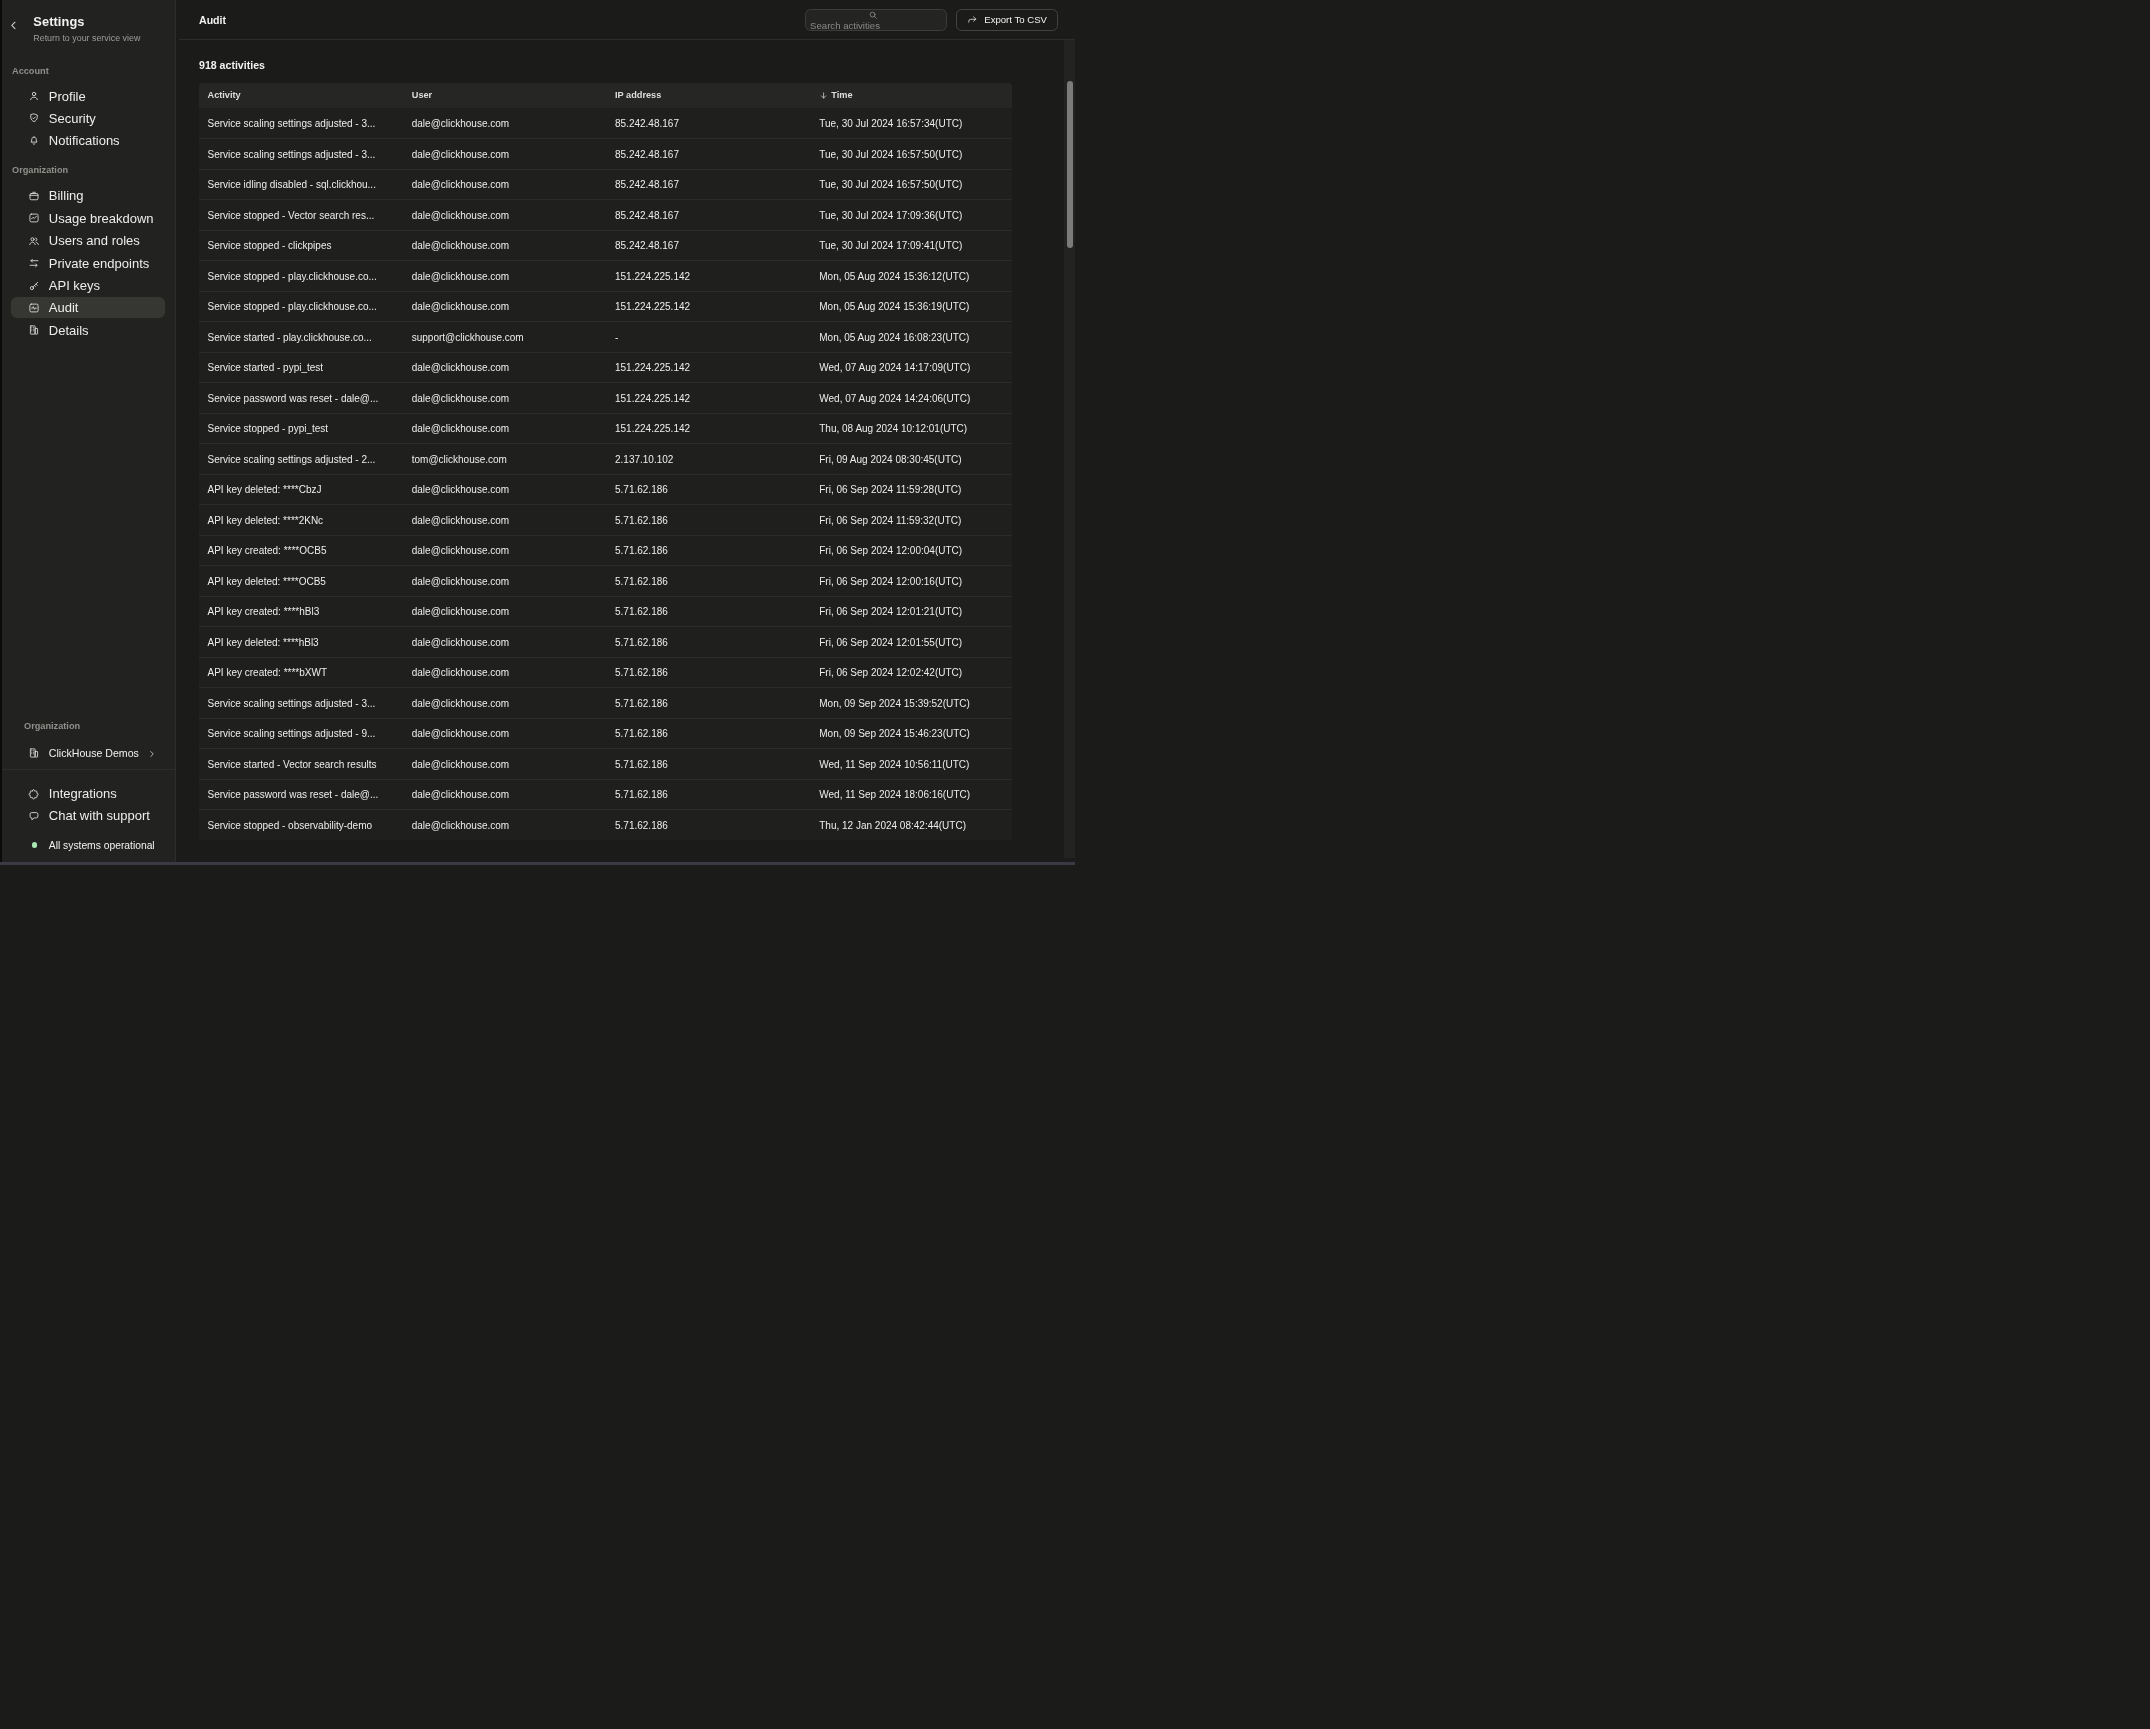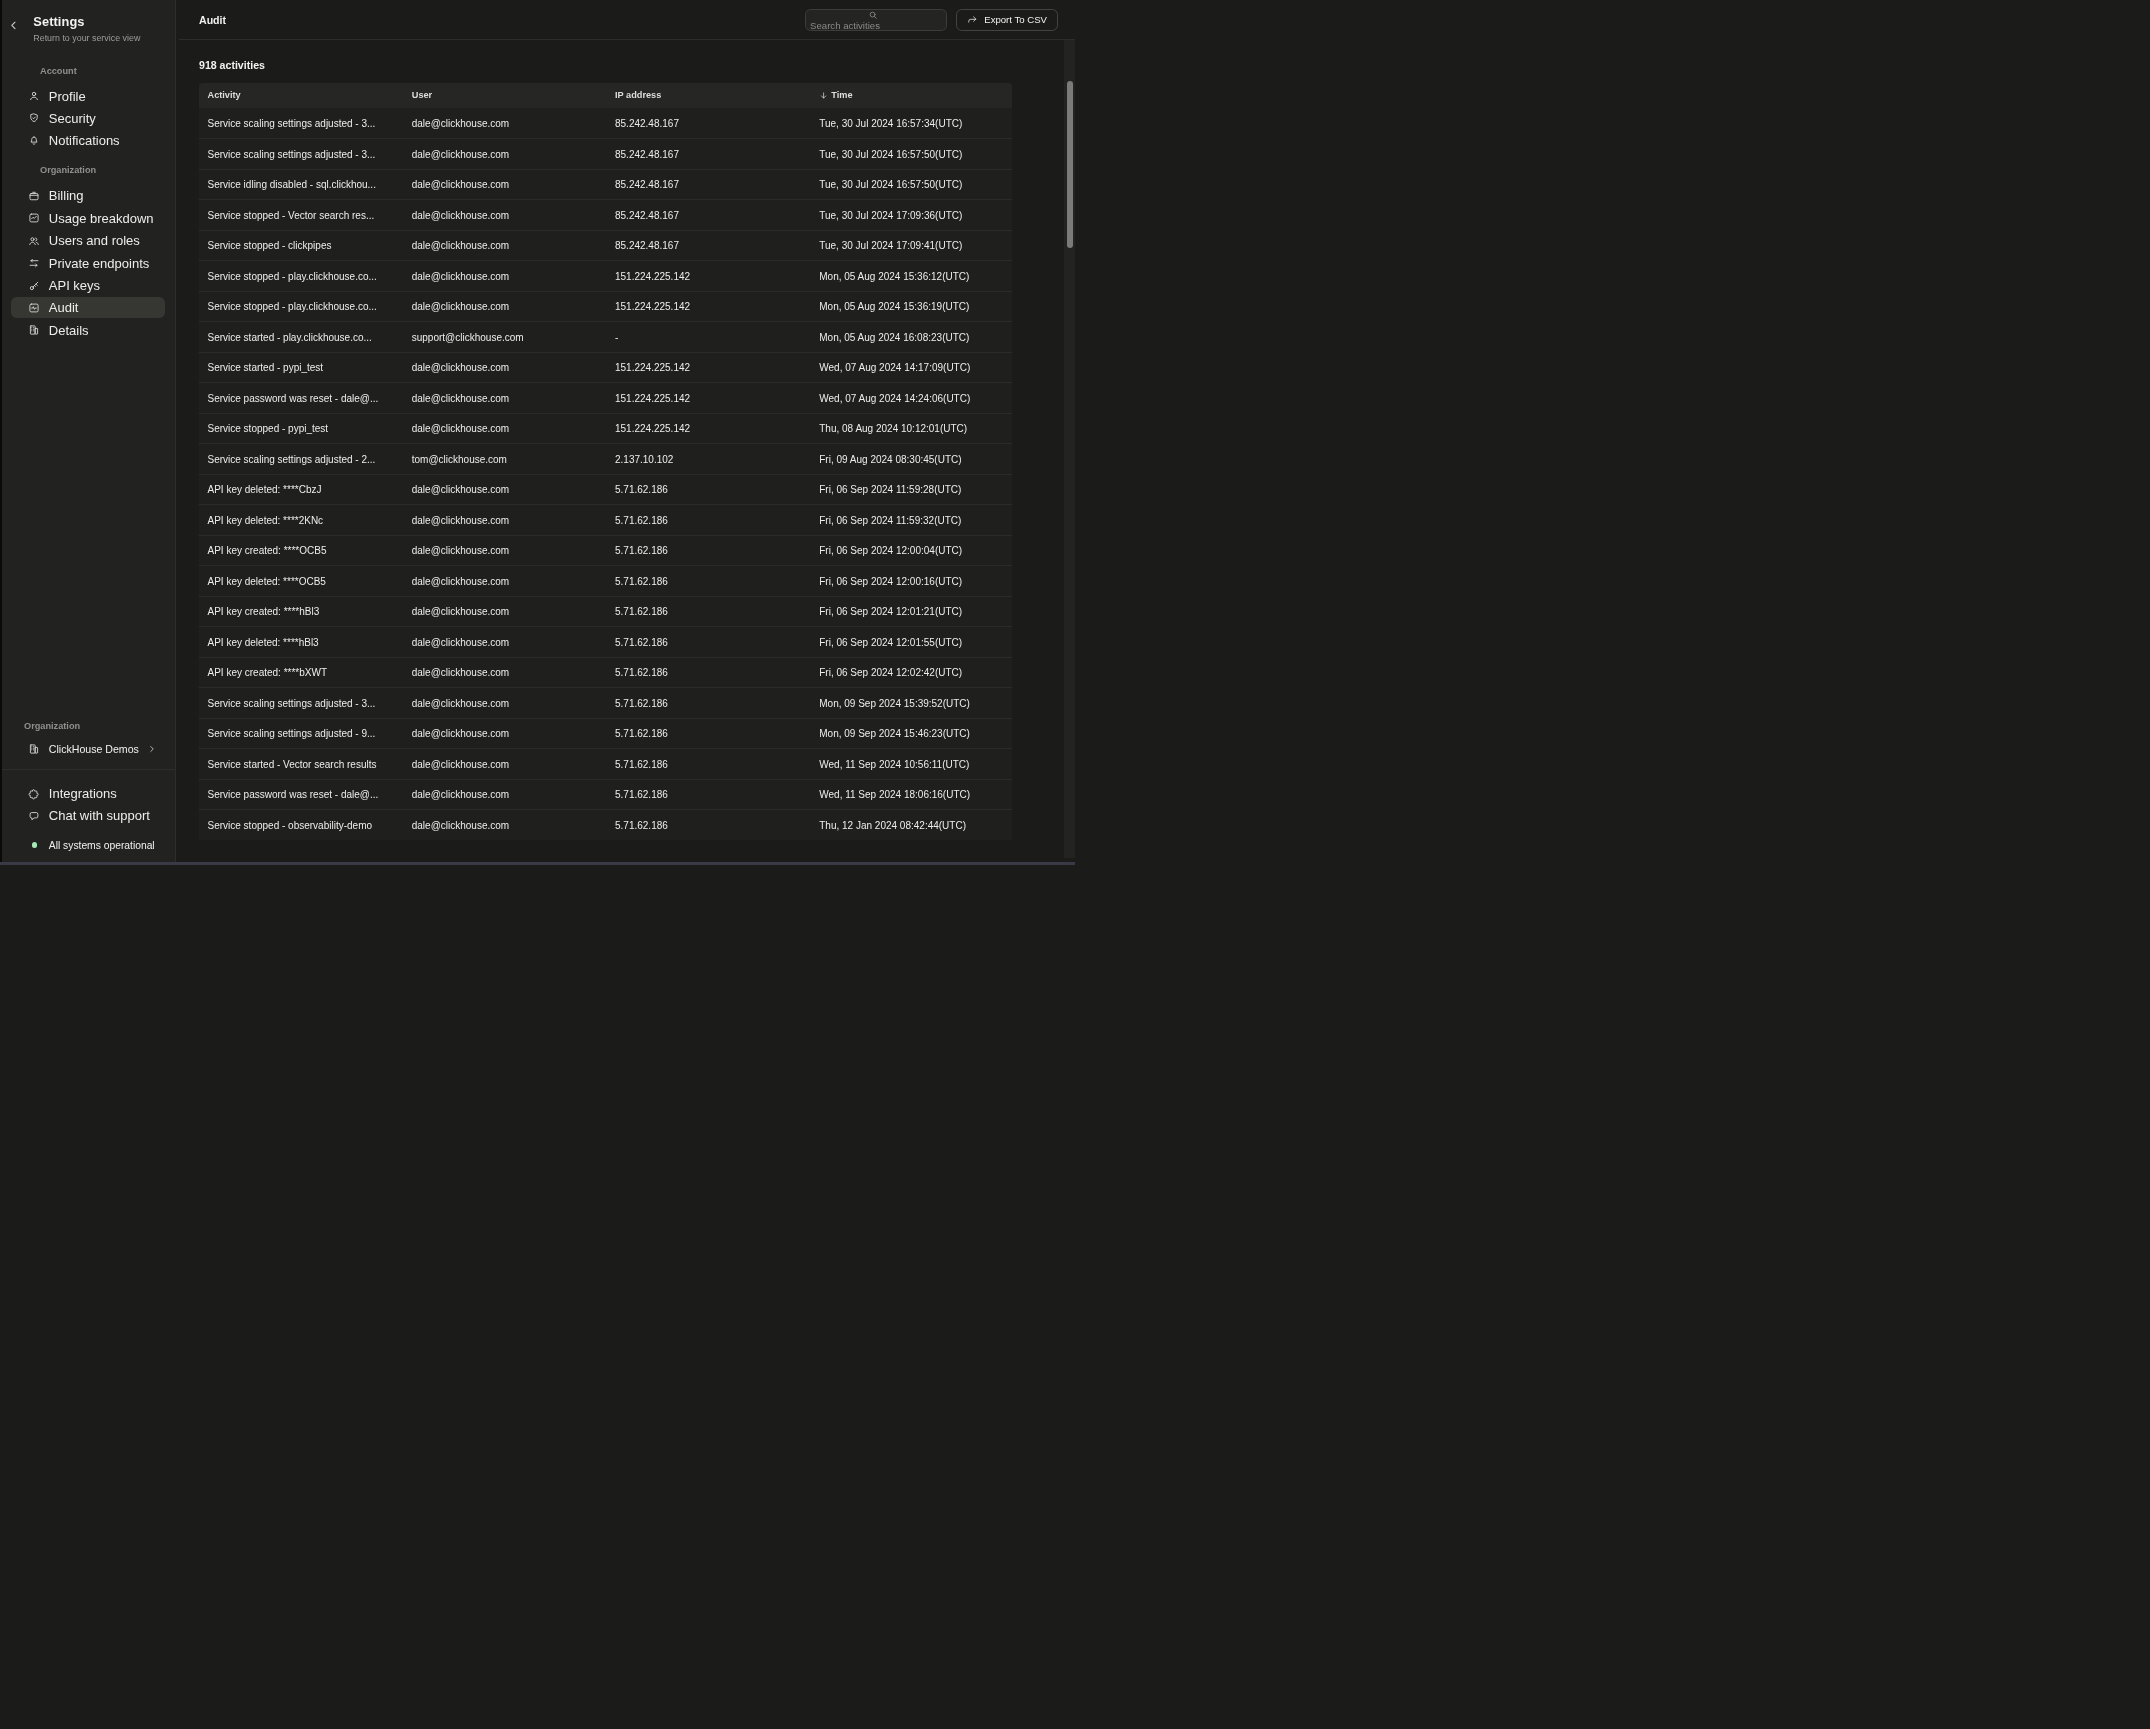--- a/index.html
+++ b/index.html
@@ -24,33 +24,33 @@
   .sidebar{
     position:absolute;left:0;top:0;bottom:3.5px;width:176px;
     background:var(--sidebar-bg);
     border-right:0.7px solid var(--border);
     display:flex;flex-direction:column;
   }
   .sidebar-header{position:relative;padding:14px 11.3px 0 11.3px;}
   .back-btn{position:absolute;left:7px;top:19px;width:12.8px;height:12.8px;color:#cfcfcd;cursor:pointer;}
   .sidebar-title{margin-left:22px;font-size:12.8px;font-weight:700;letter-spacing:0.1px;}
   .sidebar-subtitle{margin-left:22px;margin-top:3.5px;font-size:8.9px;color:var(--text-secondary);}
-  .section-label{padding-left:40px;font-size:9.2px;font-weight:600;color:var(--section-label);}
+  .section-label{padding-left:12px;font-size:9.2px;font-weight:600;color:var(--section-label);}
   .sidebar .section-label.first{margin-top:23px;}
   .nav-list{margin-top:10px;}
   .nav-item{
     display:flex;align-items:center;height:21px;margin:0 10px 1.4px 11.3px;
     padding-left:17px;border-radius:5.7px;cursor:pointer;font-size:13px;color:#ededeb;
   }
   .nav-item .icon{width:12px;height:12px;color:#e3e3e1;margin-right:8.5px;}
   .nav-item.selected{background:var(--selected-item-bg);}
   .nav-gap{height:12.8px;}
   .sidebar-footer{position:absolute;left:0;right:0;bottom:0;}
   .footer-org-label{padding-left:24px;font-size:9.2px;font-weight:600;color:var(--section-label);margin-bottom:7px;}
-  .org-item{display:flex;align-items:center;height:21px;margin:0 10px 0 11.3px;padding-left:17px;border-radius:5.7px;cursor:pointer;font-size:10.6px;}
+  .org-item{display:flex;align-items:flex-end;height:21px;margin:0 10px 0 11.3px;padding-left:17px;border-radius:5.7px;cursor:pointer;font-size:10.6px;}
   .org-item .icon{width:12px;height:12px;color:#e3e3e1;margin-right:8.5px;}
   .org-item .chevron{margin-left:auto;margin-right:8.5px;width:10px;height:10px;color:#cfcfcd;}
   .footer-divider{border-top:0.7px solid var(--border);margin-top:10px;}
   .footer-links{padding:12.8px 0 7px 0;}
   .status-row{display:flex;align-items:center;height:21px;margin:0 10px 5.7px 11.3px;padding-left:17px;font-size:10.3px;}
   .status-dot{width:5.7px;height:5.7px;border-radius:50%;background:var(--status-green);margin:0 11.3px 0 3.5px;flex:0 0 auto;}
 
   
   .main{position:absolute;left:179px;top:0;right:0;bottom:3.5px;background:var(--main-bg);}
   .topbar{

